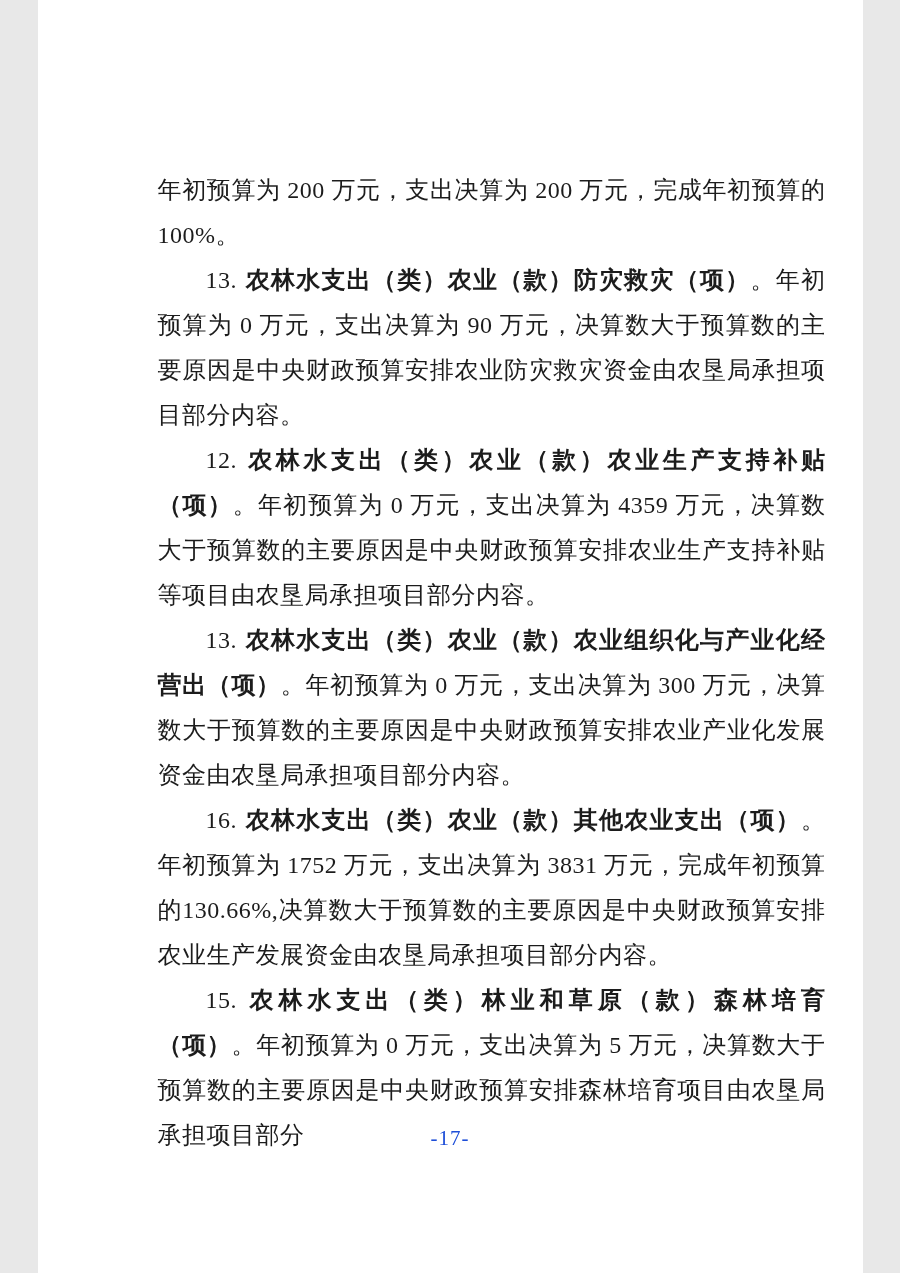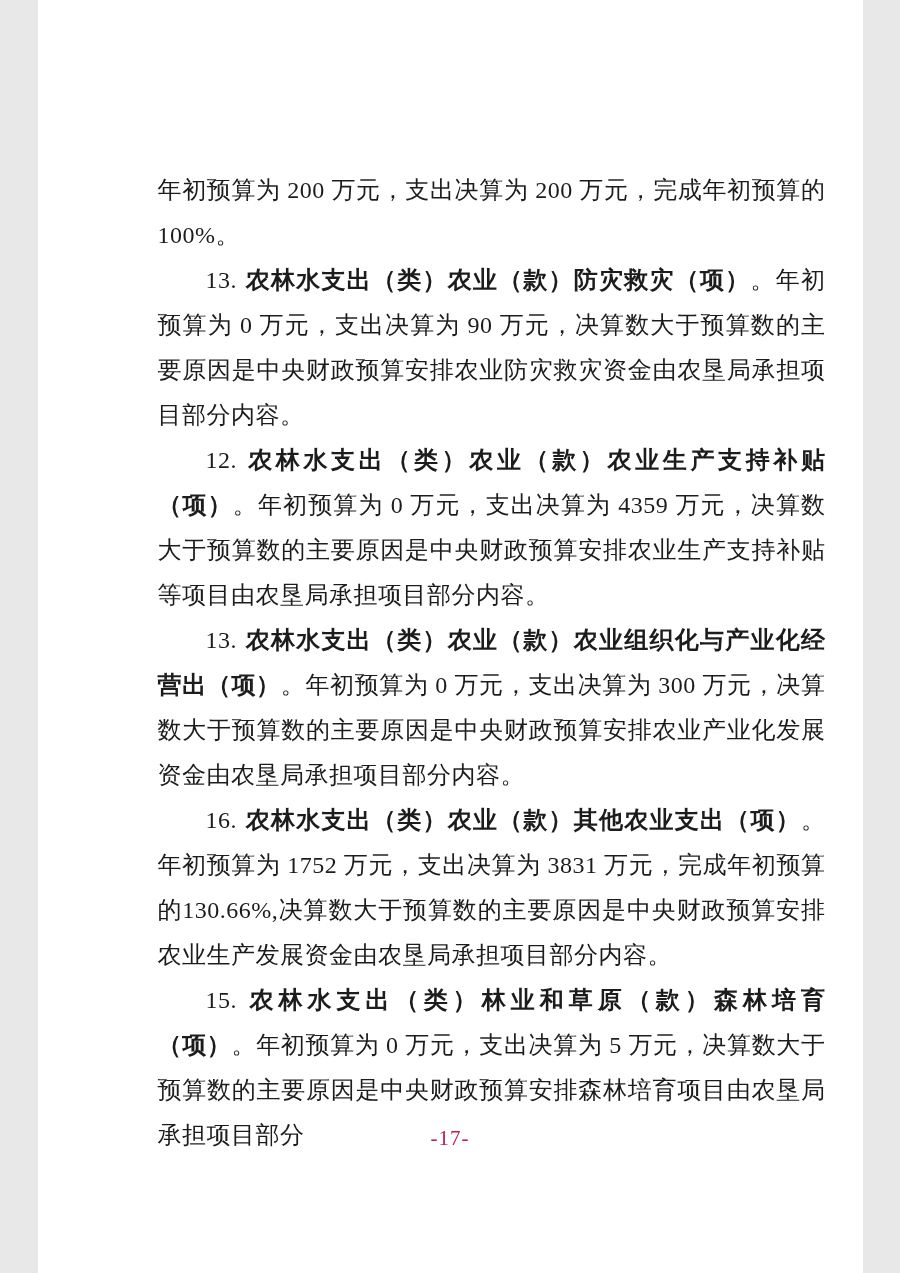--- a/index.html
+++ b/index.html
@@ -44,21 +44,21 @@
     font-weight: 700;
   }
   .page-number {
     position: absolute;
     top: 1126px;
     left: 0;
     width: 100%;
     text-align: center;
     font-size: 21px;
     letter-spacing: 1px;
-    color: #be185d;
+    color: #1d4ed8;
   }
   .scan-artifact {
     position: absolute;
     left: 883px;
     top: 1078px;
     height: 196px;
     width: 0;
     border-left: 2px dashed #b4b4b8;
     opacity: 0.55;
     transform: rotate(1.4deg);

